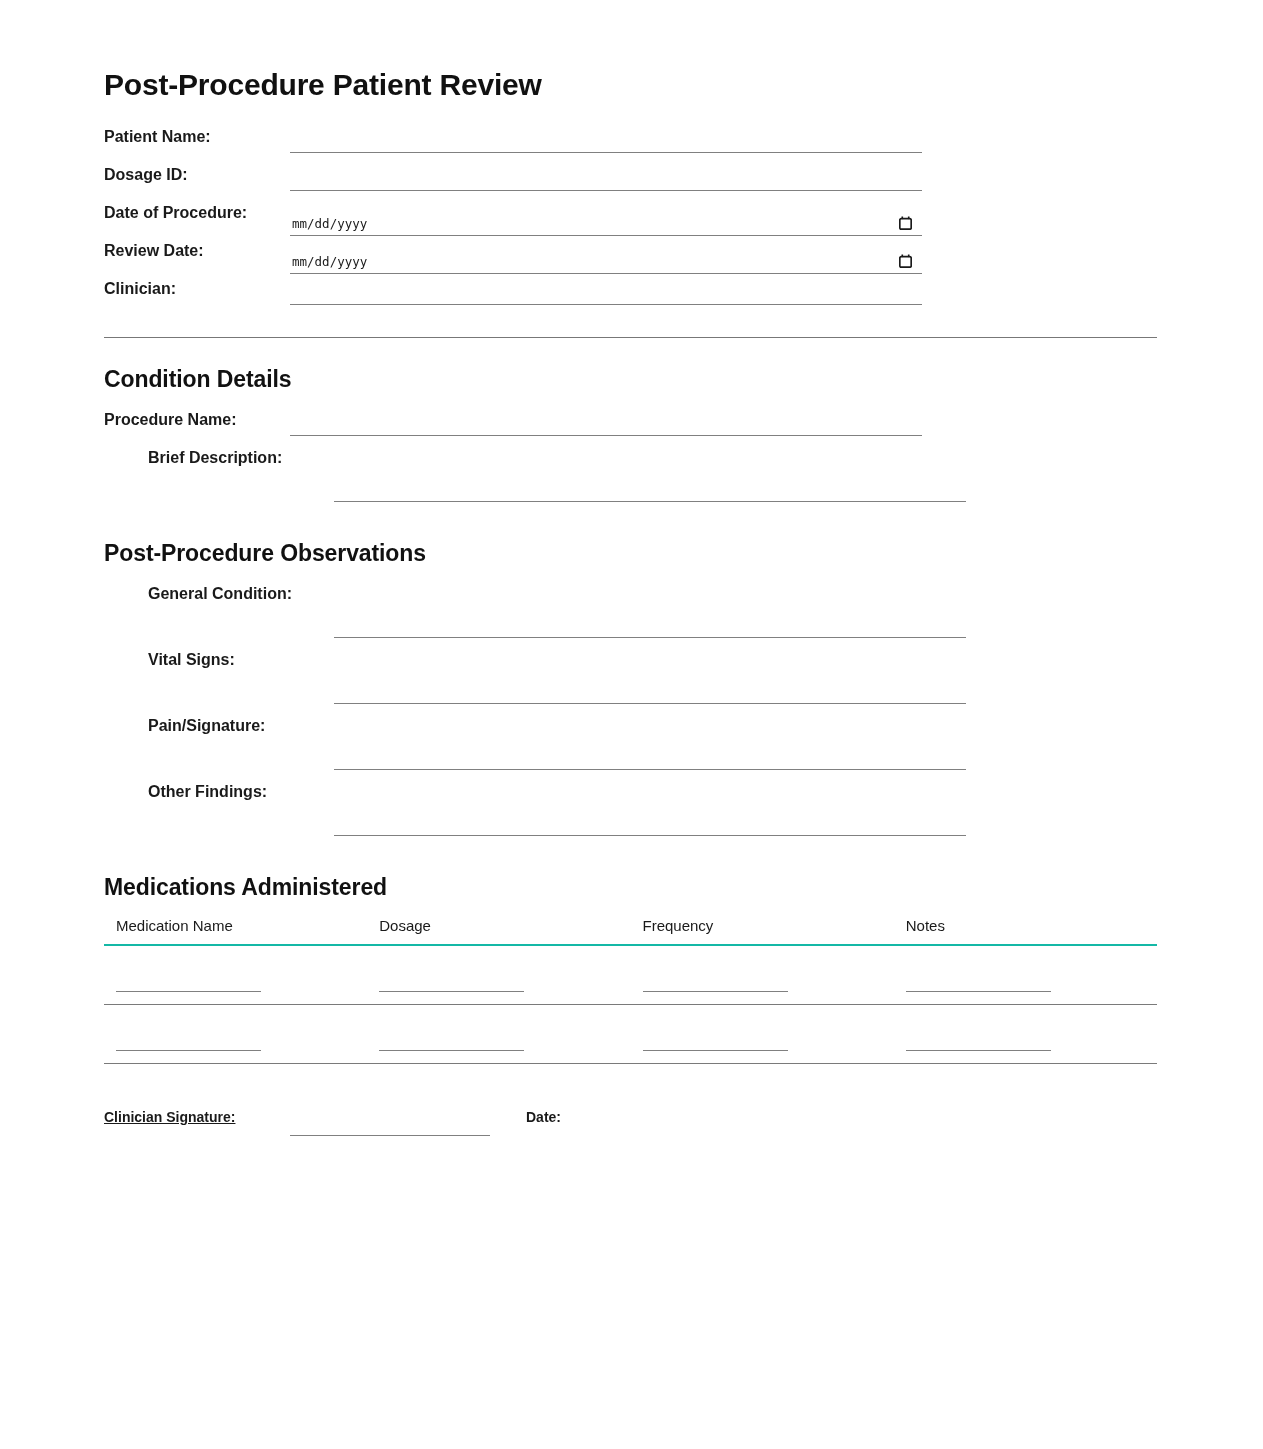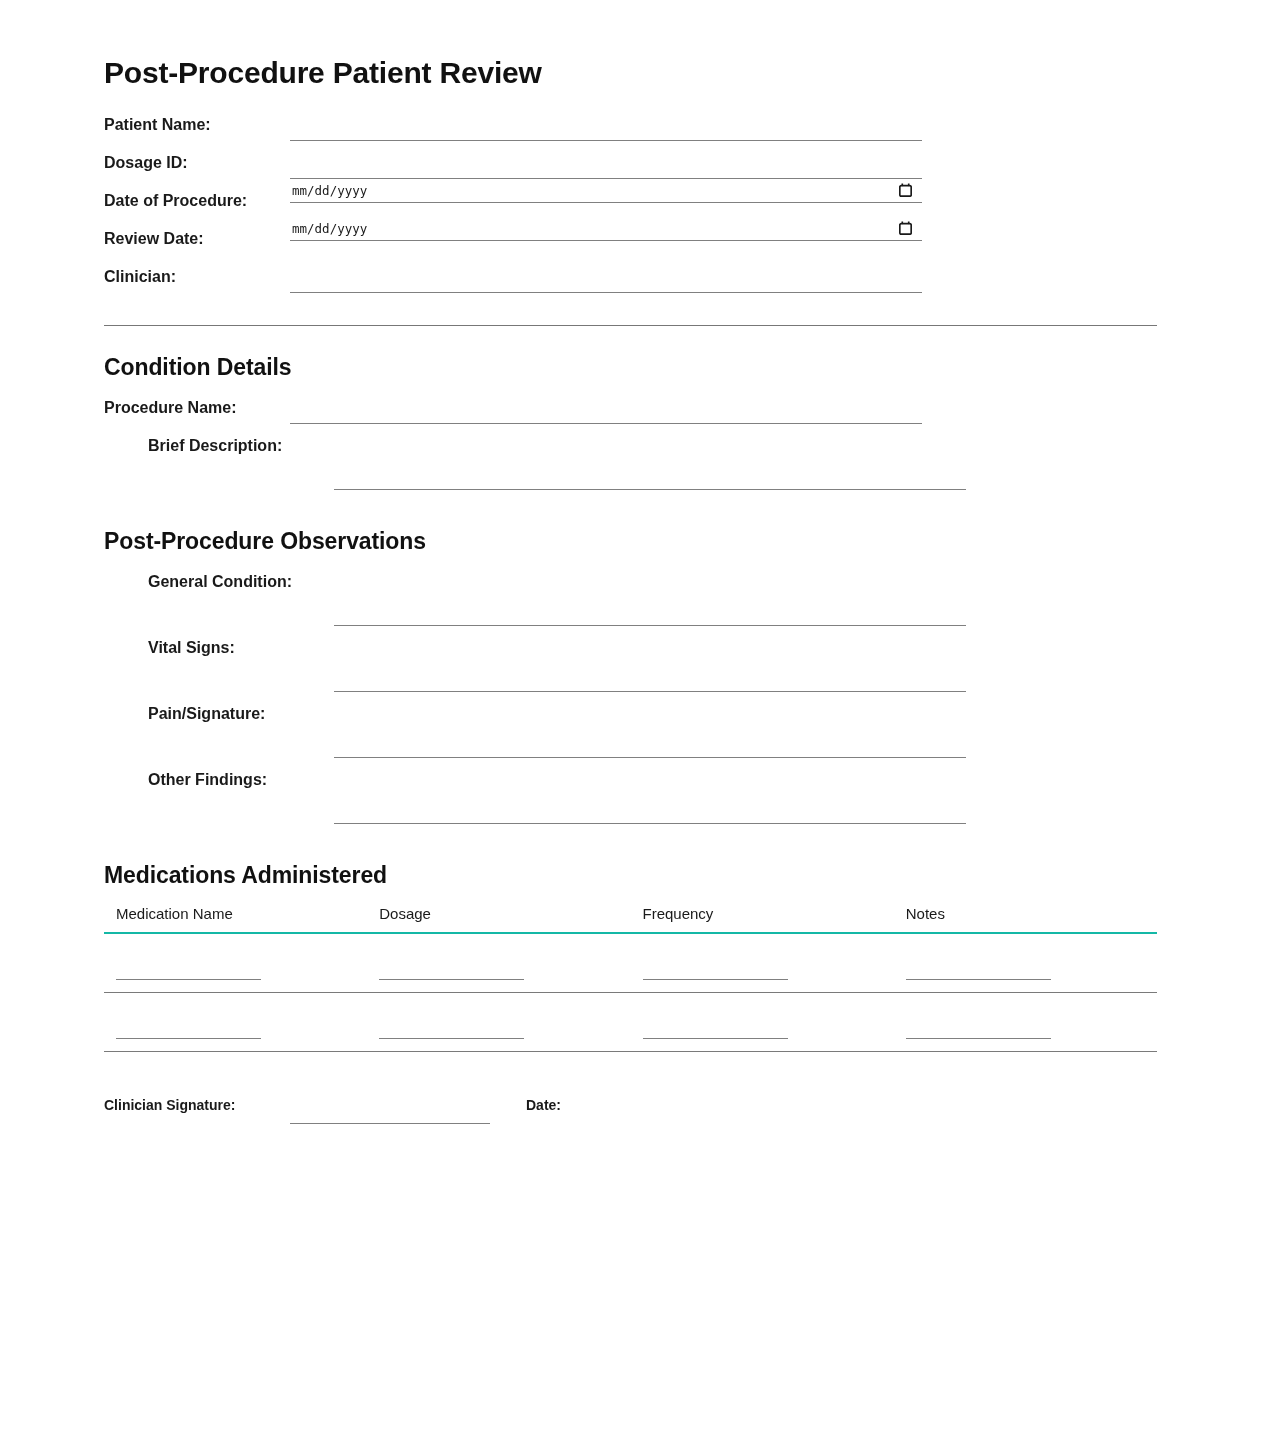--- a/index.html
+++ b/index.html
@@ -9,21 +9,21 @@
   }
   body {
     width: 1263px;
     height: 1449px;
     font-family: "Liberation Sans", sans-serif;
     color: #1a1a1a;
     overflow: hidden;
   }
 
   .page {
-    padding: 36px 104px 0 104px;
+    padding: 48px 104px 0 104px;
     box-sizing: border-box;
     width: 1263px;
   }
 
   
   .doc-title {
     font-size: 30px;
     font-weight: 600;
     letter-spacing: -0.2px;
     color: #111111;
@@ -78,21 +78,21 @@
     height: 56px;
     resize: none;
     line-height: 18px;
     bottom: 10px;
   }
 
   
   .date-wrap {
     position: absolute;
     left: 0;
-    bottom: 24px;
+    bottom: 3px;
     width: 632px;
     height: 24px;
     border-bottom: 1px solid #808080;
     box-sizing: border-box;
     display: flex;
     align-items: center;
     cursor: text;
   }
   .date-ph {
     font-family: "DejaVu Sans Mono", "Liberation Mono", monospace;
@@ -191,20 +191,21 @@
   .sign-label {
     font-size: 14px;
     font-weight: bold;
     color: #1a1a1a;
     line-height: 1.1;
     padding-bottom: 10px;
   }
   .sign-label.first {
     width: 186px;
     flex: 0 0 186px;
+    text-decoration: underline;
   }
   .sign-input {
     width: 200px;
     box-sizing: border-box;
     border: none;
     border-bottom: 1px solid #808080;
     background: transparent;
     font-family: "Liberation Sans", sans-serif;
     font-size: 14px;
     color: #1a1a1a;

